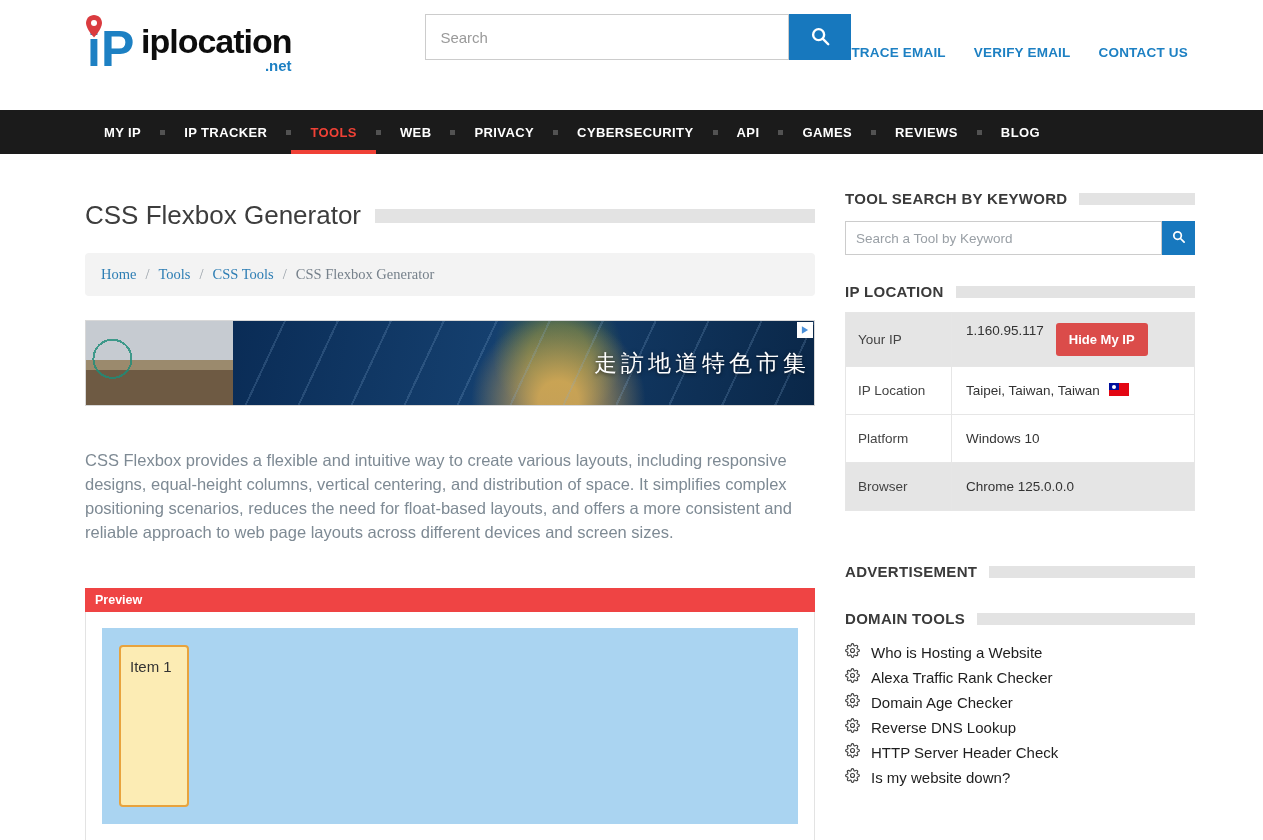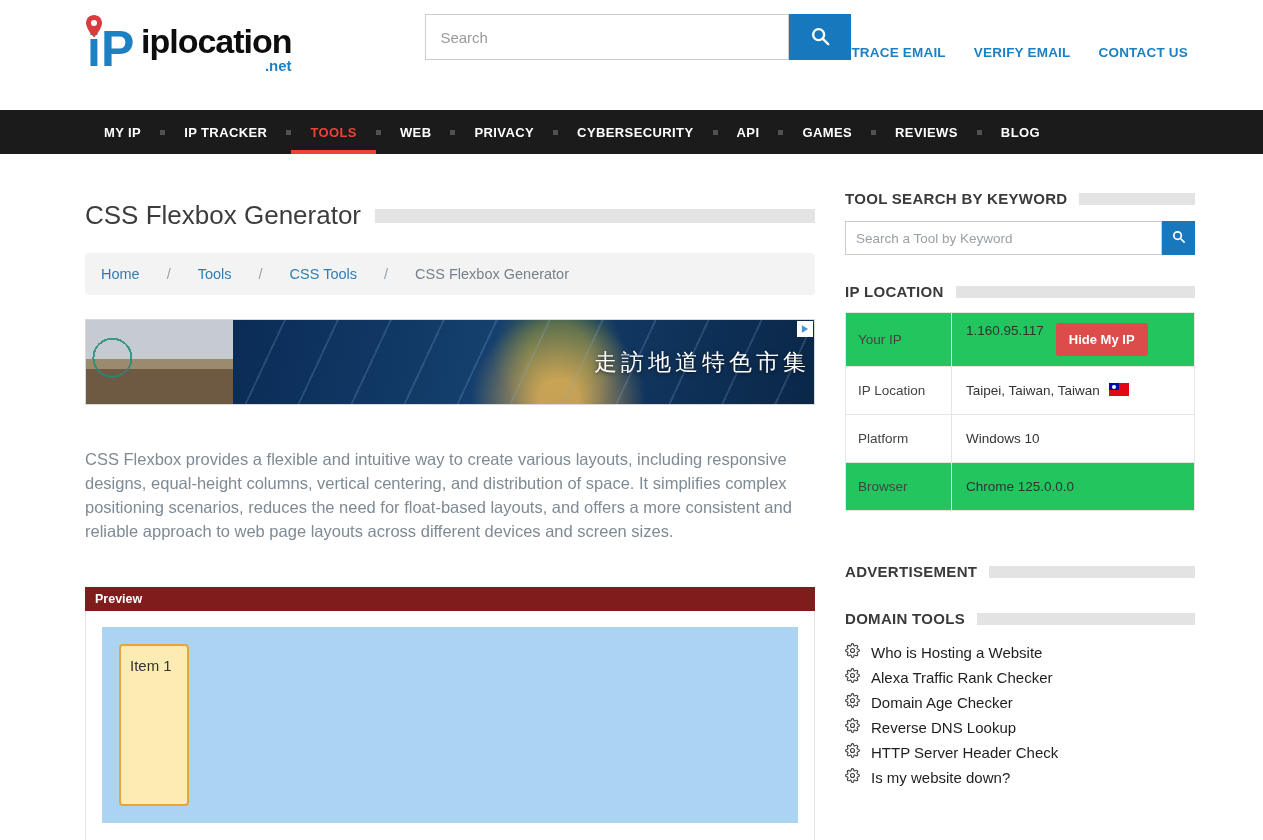--- a/index.html
+++ b/index.html
@@ -35,21 +35,21 @@
   
   .content { display: flex; padding: 0 68px 0 85px; gap: 30px; }
   .main { width: 730px; }
   .sidebar { width: 350px; }
 
   
   .page-title-row { display: flex; align-items: center; gap: 14px; margin-top: 46px; }
   .page-title { font-size: 26px; font-weight: normal; color: #3d3d3d; white-space: nowrap; }
   .deco-bar { flex: 1; height: 14px; background: #e3e3e3; }
   .breadcrumb { margin-top: 22px; background: #f3f3f3; border-radius: 4px; padding: 13px 16px;
-    font-size: 14.5px; color: #76818b; display: flex; align-items: flex-end; gap: 27px; }
+    font-size: 14.5px; color: #76818b; display: flex; align-items: flex-end; gap: 9px; font-family: Liberation Serif, serif; }
   .crumb-link { color: #2e7eb4; cursor: pointer; }
   .crumb-sep { color: #98a0a8; }
 
   .ad-banner { margin-top: 24px; width: 730px; height: 86px; display: flex; position: relative;
     border: 1px solid #d8d8d8; cursor: pointer; }
   .ad-left { width: 147px; background:
     radial-gradient(circle at 18% 45%, rgba(28,140,120,.0) 0 18px, rgba(28,140,120,.8) 18px 20px, transparent 20px),
     linear-gradient(#c6cbd1 0 46%, #9b8a6d 46% 58%, #6e5a43 58% 100%); }
   .ad-main { flex: 1; position: relative; overflow: hidden; background:
     repeating-linear-gradient(115deg, transparent 0 46px, rgba(130,170,210,.22) 46px 48px),
@@ -57,21 +57,21 @@
     radial-gradient(circle at 56% 40%, rgba(75,105,75,.95) 0 9%, rgba(75,105,75,0) 20%),
     linear-gradient(100deg, #0a2c56, #15406f 45%, #0a2748); }
   .ad-text { position: absolute; right: 4px; top: 50%; transform: translateY(-50%); color: #fff;
     font-size: 23px; letter-spacing: 4px; text-shadow: 0 1px 4px rgba(0,0,0,.65); white-space: nowrap; }
   .ad-badge { position: absolute; top: 1px; right: 1px; width: 16px; height: 16px; background: #fff;
     display: flex; align-items: center; justify-content: center; }
 
   .description { margin-top: 42px; font-size: 16.5px; line-height: 24px; color: #7e8a94; }
 
   .preview-panel { margin-top: 44px; }
-  .preview-header { background: #7f1d1d; color: #fff; font-size: 12.5px; font-weight: bold;
+  .preview-header { background: #ef4444; color: #fff; font-size: 12.5px; font-weight: bold;
     padding: 5px 10px; }
   .preview-body { border: 1px solid #e3e3e3; border-top: none; background: #fff; padding: 16px; height: 240px; }
   .flex-container { background: #aad4f1; padding: 17px; height: 196px; display: flex; align-items: stretch; }
   .flex-item { width: 70px; background: #fcecb4; border: 2px solid #e8a33d; border-radius: 4px;
     padding: 11px 9px; font-size: 15px; color: #333; }
 
   
   .side-heading { display: flex; align-items: center; gap: 12px; font-size: 15px; font-weight: bold;
     color: #3a3a3a; letter-spacing: .3px; }
   .side-heading .deco-bar { height: 12px; }
@@ -83,21 +83,21 @@
   .tool-search-row { display: flex; margin-top: 14px; }
   .tool-search-input { flex: 1; height: 34px; border: 1px solid #ccc; padding: 0 10px;
     font-size: 13.5px; color: #333; outline: none; font-family: "Liberation Sans", sans-serif; }
   .tool-search-input::placeholder { color: #9aa0a6; }
   .tool-search-btn { width: 33px; height: 34px; background: #1778be; border: none; cursor: pointer;
     display: flex; align-items: center; justify-content: center; }
 
   .ip-table { margin-top: 12px; border: 1px solid #e6e6e6; width: 100%; }
   .ip-row { display: flex; border-bottom: 1px solid #e6e6e6; }
   .ip-row:last-child { border-bottom: none; }
-  .ip-row.odd { background: #22c55e; }
+  .ip-row.odd { background: #e5e5e5; }
   .ip-label { width: 106px; padding: 16px 12px; font-size: 13.5px; color: #444;
     border-right: 1px solid #e6e6e6; flex-shrink: 0; }
   .ip-value { flex: 1; padding: 16px 14px; font-size: 13.5px; color: #333;
     display: flex; }
   .ip-row.row-btn .ip-label, .ip-row.row-btn .ip-value { padding-top: 10px; padding-bottom: 10px; }
   .ip-row.row-btn .ip-label { display: flex; align-items: center; }
   .hide-ip-btn { margin-left: 12px; background: #db4c4a; color: #fff; font-weight: bold;
     font-size: 13px; padding: 9px 13px; border-radius: 3px; border: none; cursor: pointer;
     font-family: "Liberation Sans", sans-serif; }
   .flag-tw { display: inline-block; width: 20px; height: 13px; background: #e30613; position: relative;

